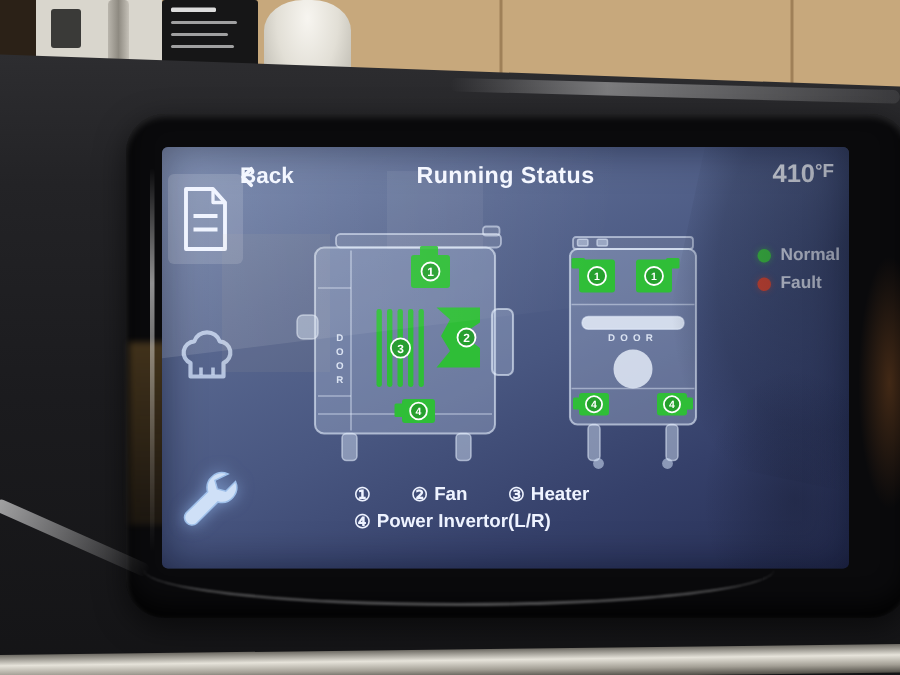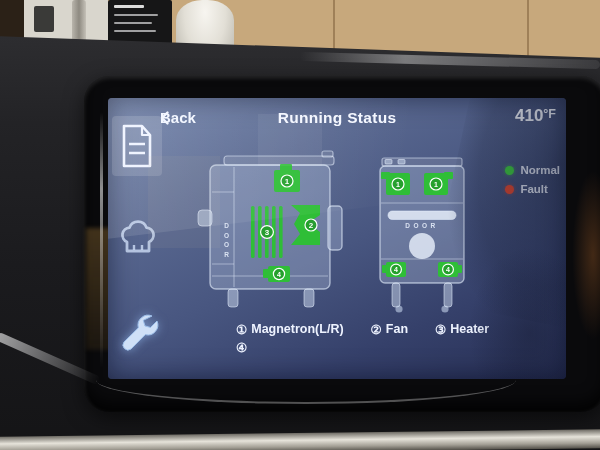--- a/index.html
+++ b/index.html
@@ -282,34 +282,34 @@
       <div class="legend-row">
         <span class="dot dot-fault"></span>
         <span class="legend-label">Fault</span>
       </div>
     </div>
 
     <div class="footnotes">
       <div class="fn-line">
         <span class="fn-item">
           <span class="fn-num">①</span>
-          <span class="fn-label">Magnetron(L/R)</span>
         </span>
         <span class="fn-item">
           <span class="fn-num">②</span>
           <span class="fn-label">Fan</span>
         </span>
         <span class="fn-item">
           <span class="fn-num">③</span>
           <span class="fn-label">Heater</span>
         </span>
       </div>
       <div class="fn-line">
         <span class="fn-item">
           <span class="fn-num">④</span>
+          <span class="fn-label">Power Invertor(L/R)</span>
         </span>
       </div>
     </div>
 
     <div class="glare1"></div>
     <div class="ghost-a"></div>
     <div class="ghost-b"></div>
     <div class="finger1"></div>
     <div class="finger2"></div>
   </div>

